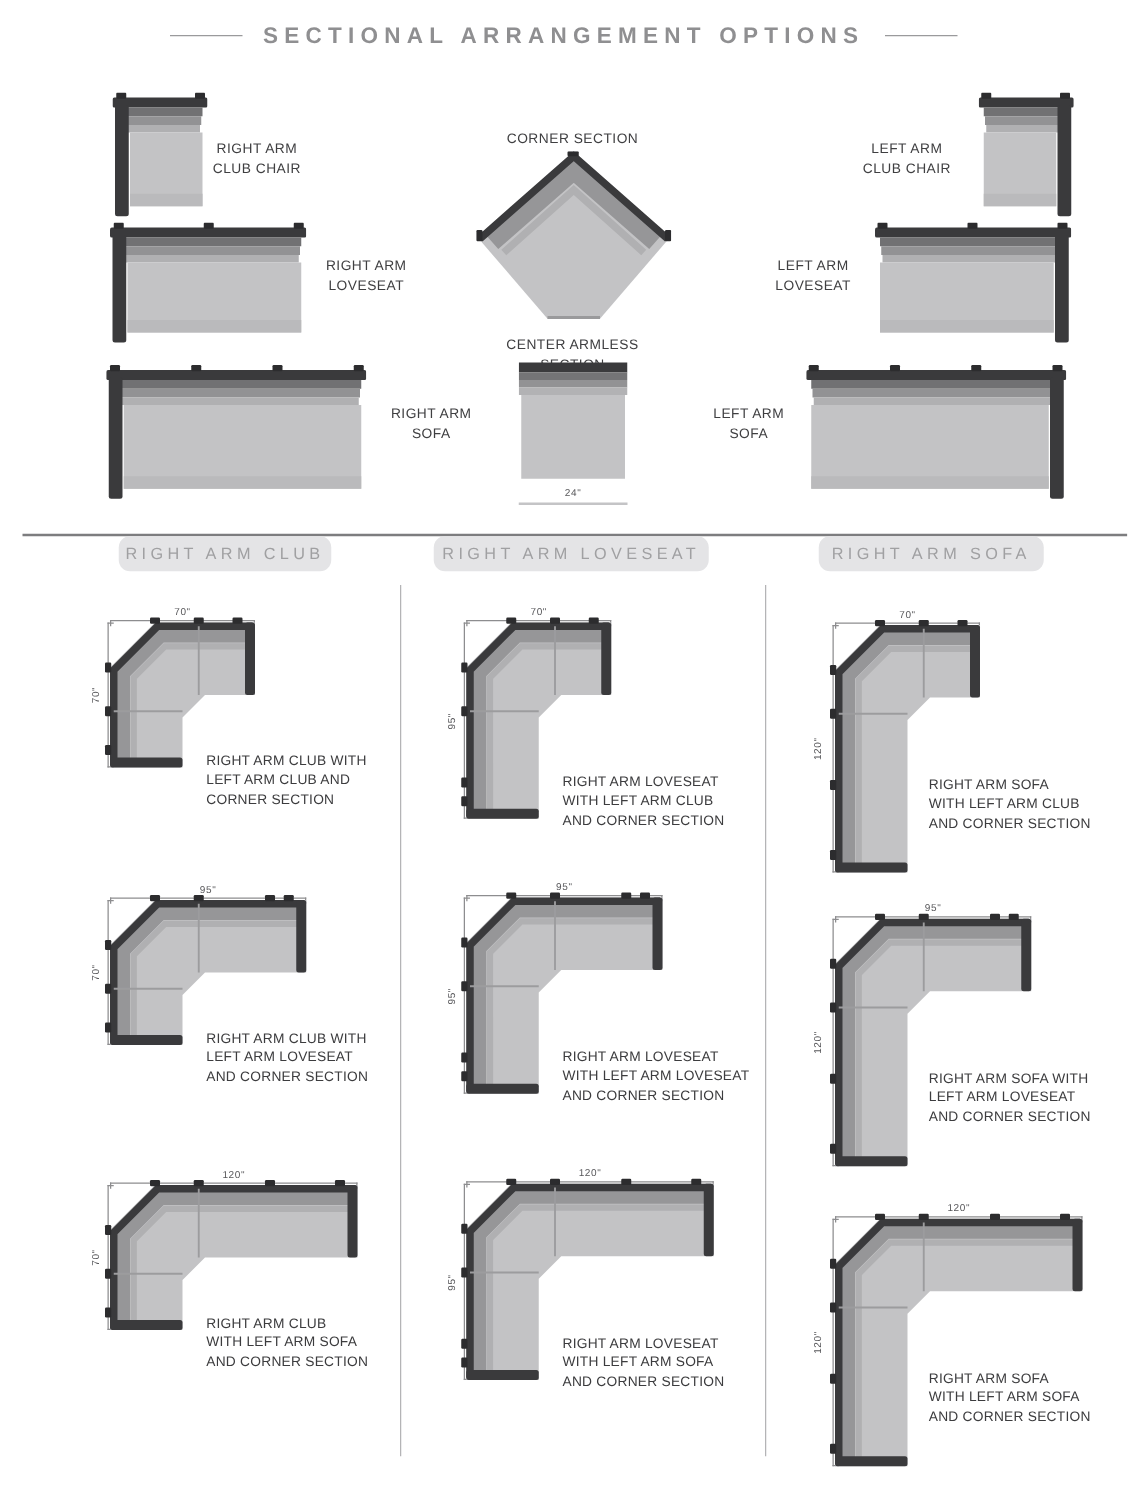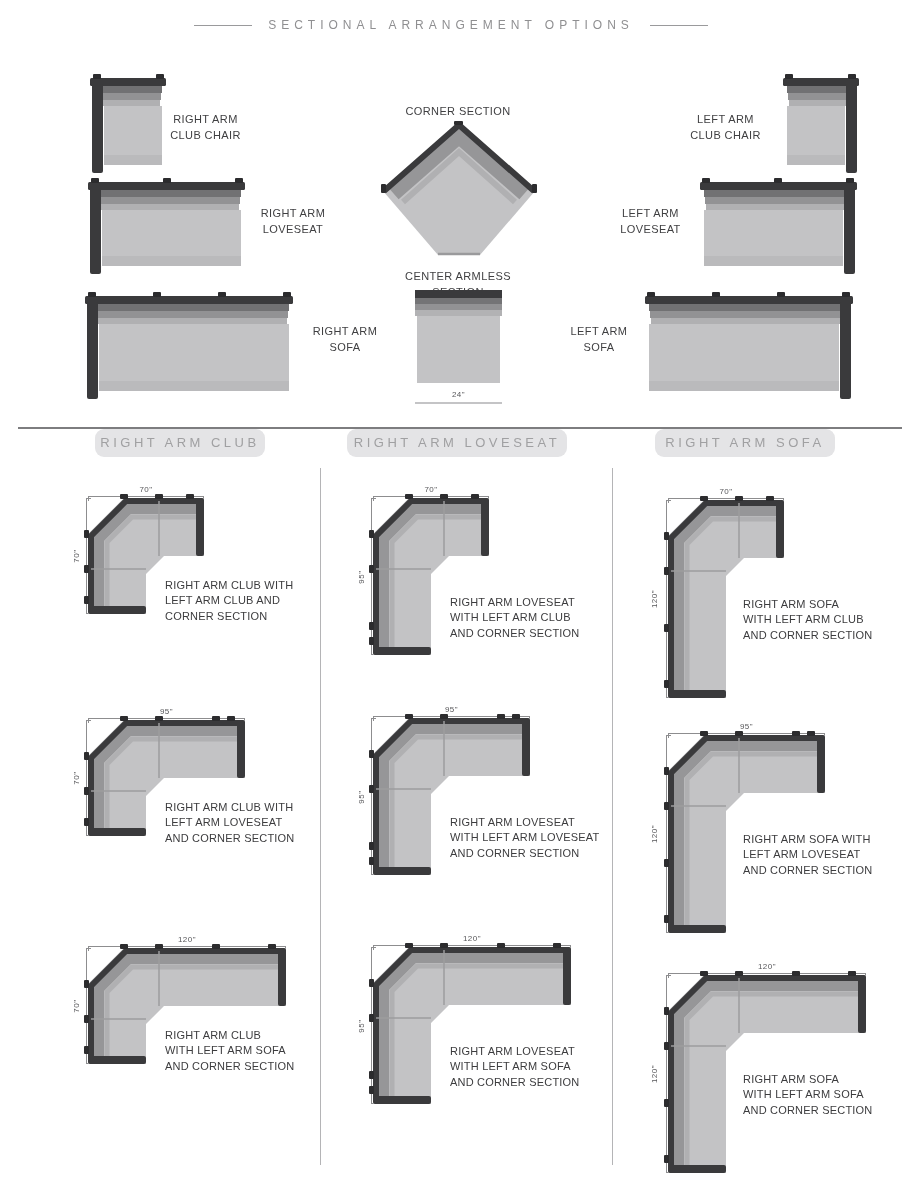--- a/index.html
+++ b/index.html
@@ -1,21 +1,21 @@
 <!DOCTYPE html>
 <html><head>
 <meta charset="utf-8">
 <style>
   html,body{margin:0;padding:0;background:#fff;}
   #page{position:relative;width:902px;height:1200px;background:#fff;overflow:hidden;
         font-family:"Liberation Sans", sans-serif;}
   
   .title-row{position:absolute;top:18px;left:0;right:0;display:flex;align-items:center;justify-content:center;gap:16px;}
   .title-line{width:58px;height:1px;background:#9a9a9c;}
-  .page-title{font-size:12px;letter-spacing:5px;color:#8f8f91;font-weight:400;}
+  .page-title{font-size:18px;letter-spacing:5px;color:#8f8f91;font-weight:700;}
   
   .plabel{position:absolute;font-size:11px;line-height:1.45;letter-spacing:.4px;color:#3f3f41;
           text-align:center;white-space:pre-line;}
   
   .hr-main{position:absolute;left:18px;right:0;top:427px;height:2px;background:#7d7d7f;}
   .vdivider{position:absolute;top:468px;height:697px;width:1px;background:#b4b4b6;}
   
   .colhead{position:absolute;top:429px;height:28px;line-height:28px;background:#e4e4e6;border-radius:9px;
            text-align:center;font-size:13px;letter-spacing:3.5px;color:#a0a0a2;}
   
@@ -24,21 +24,21 @@
   .hmeas{position:absolute;height:12px;border-bottom:1px solid #8d8d8f;}
   .hmeas .lbl{position:absolute;bottom:2px;left:0;right:0;text-align:center;font-size:8px;color:#57575a;letter-spacing:.5px;}
   .hmeas i{position:absolute;bottom:-5px;width:1px;height:5px;background:#8d8d8f;}
   .hmeas i.l{left:0;} .hmeas i.r{right:0;}
   .vmeas{position:absolute;width:12px;border-right:1px solid #8d8d8f;}
   .vmeas .lbl{position:absolute;top:50%;right:3px;transform:translate(0,-50%) rotate(-90deg);
               font-size:8px;color:#57575a;letter-spacing:.5px;white-space:nowrap;}
   .vmeas i{position:absolute;right:-5px;width:5px;height:1px;background:#8d8d8f;}
   .vmeas i.t{top:0;} .vmeas i.b{bottom:0;}
   .caption{position:absolute;font-size:11px;line-height:1.4;letter-spacing:.2px;color:#3c3c3e;
-           white-space:pre-line;width:195px;}
+           white-space:pre-line;width:195px;margin-top:24px;}
   .dim24{position:absolute;border-bottom:2px solid #c4c4c6;text-align:center;
          font-size:8px;color:#57575a;padding-bottom:3px;letter-spacing:.5px;}
   svg.mirror{transform:scaleX(-1);}
 </style>
 </head>
 <body>
 
 <div id="page">
 
   <div class="title-row">

